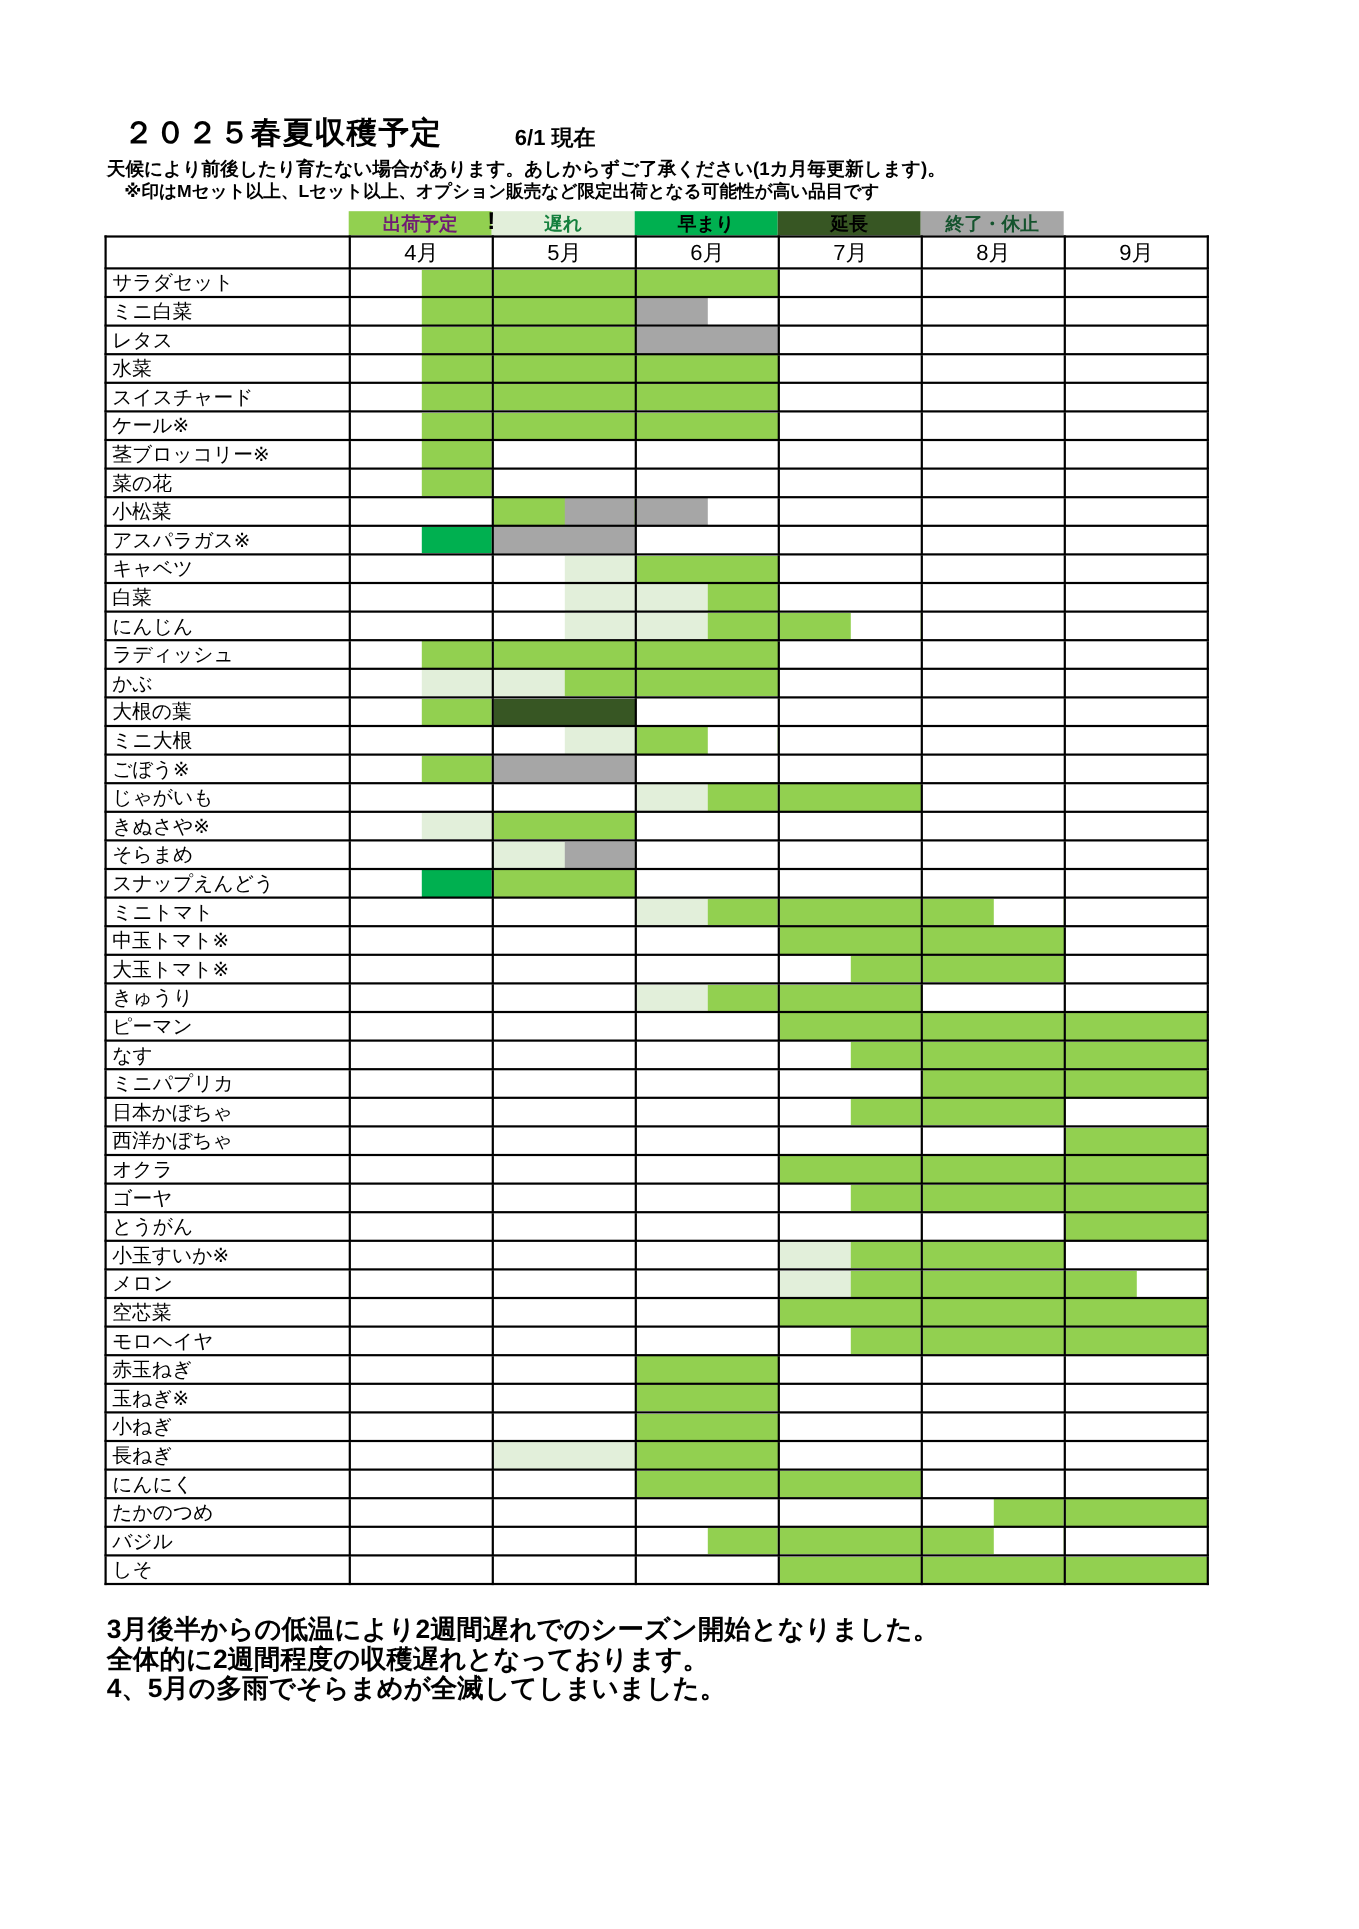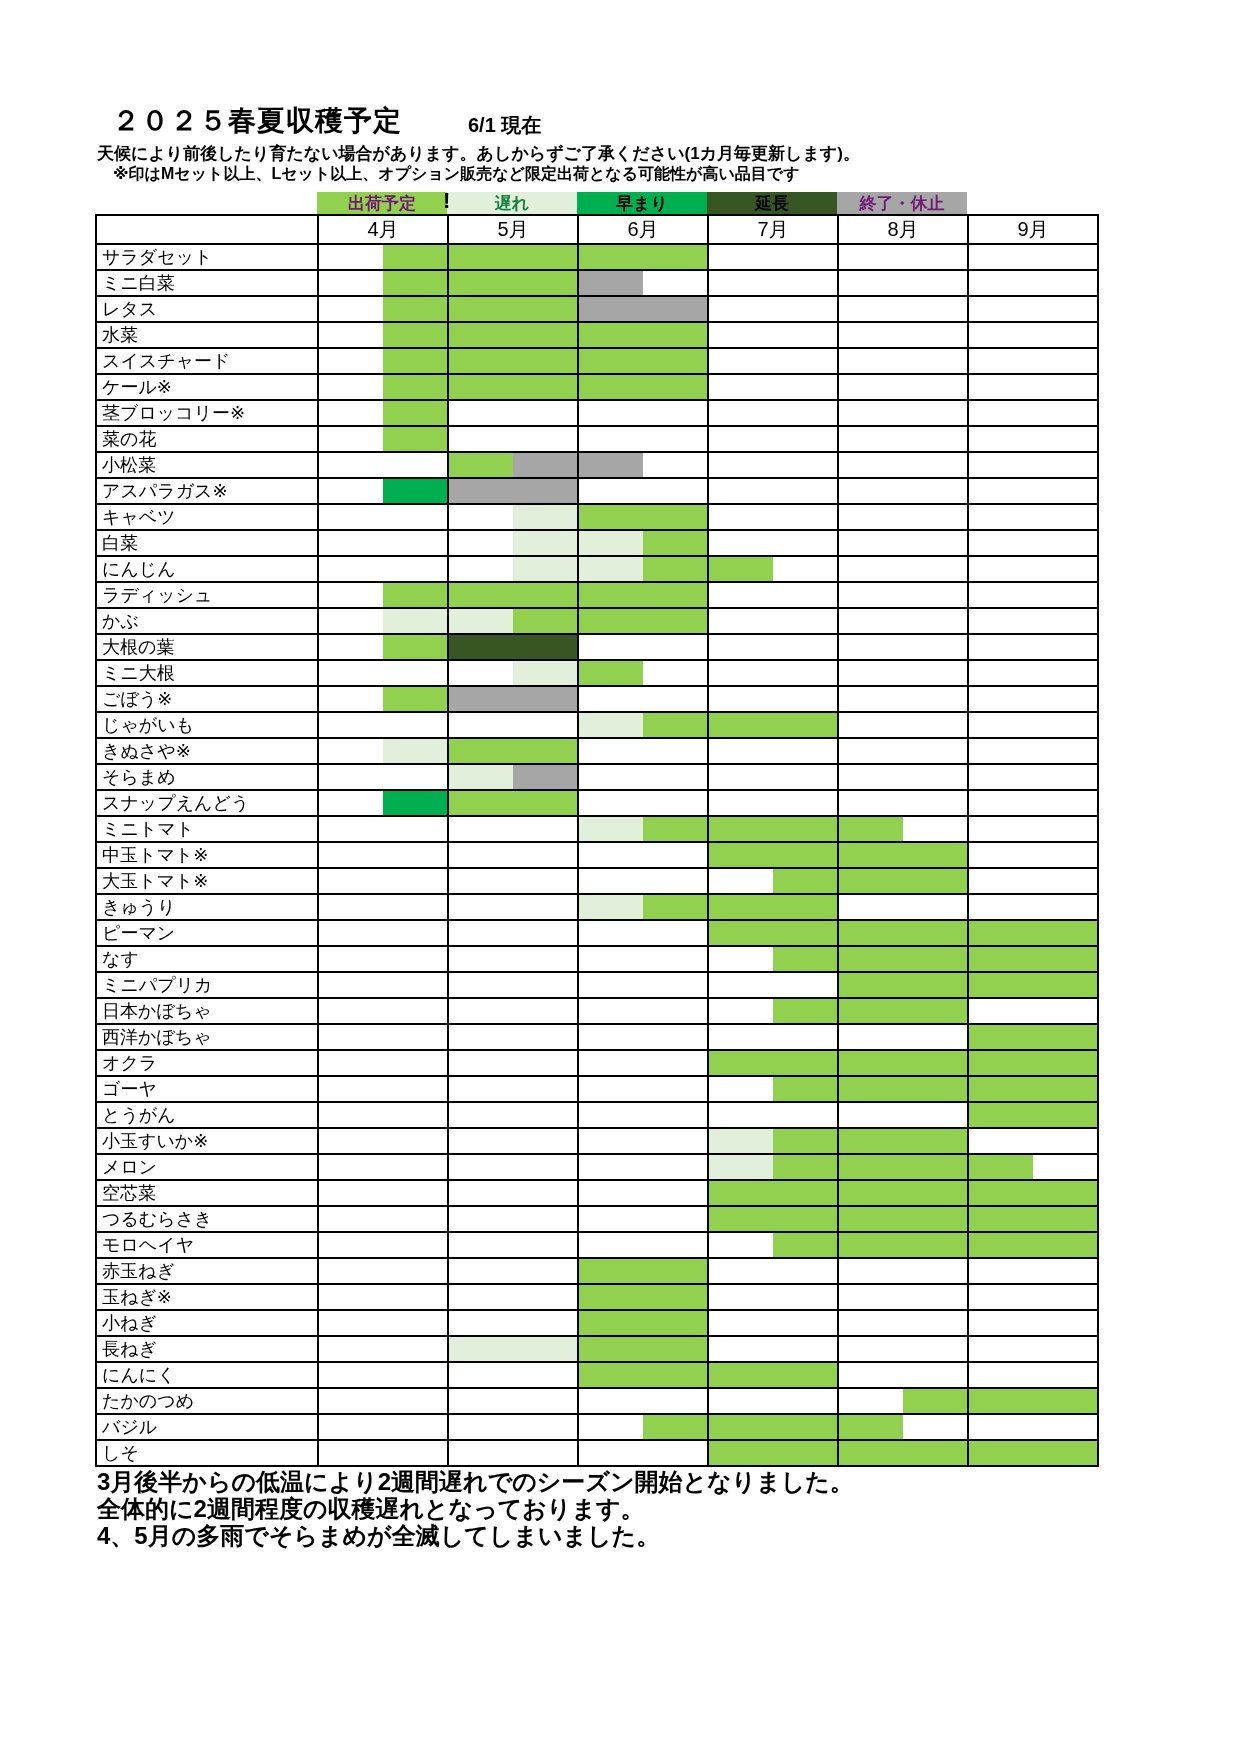--- a/index.html
+++ b/index.html
@@ -131,21 +131,21 @@
 <h1 class="page-title">２０２５春夏収穫予定</h1>
 <span class="as-of">6/1 現在</span>
 <div class="disclaimer-1">天候により前後したり育たない場合があります。あしからずご了承ください(1カ月毎更新します)。</div>
 <div class="disclaimer-2">※印はMセット以上、Lセット以上、オプション販売など限定出荷となる可能性が高い品目です</div>
 
 <div class="legend" id="legend">
     <div class="legend-item" style="background: rgb(146, 208, 80); color: #701a75;">出荷予定</div>
     <div class="legend-item" style="background: rgb(226, 239, 218); color: #15803d;">遅れ</div>
     <div class="legend-item" style="background: rgb(0, 176, 80); color: rgb(0, 0, 0);">早まり</div>
     <div class="legend-item" style="background: rgb(55, 86, 35); color: rgb(0, 0, 0);">延長</div>
-    <div class="legend-item" style="background: rgb(166, 166, 166); color: #701a75;">終了・休止</div>
+    <div class="legend-item" style="background: rgb(166, 166, 166); color: #14532d;">終了・休止</div>
   </div>
 <span class="legend-bang">!</span>
 
 <table class="sched">
   <colgroup id="sched-cols">
       <col class="label-col">
       <col class="month-col">
       <col class="month-col">
       <col class="month-col">
       <col class="month-col">
@@ -491,29 +491,20 @@
       <tr>
         <th>空芯菜</th>
         <td></td>
         <td></td>
         <td></td>
         <td style="background: rgb(146, 208, 80);"></td>
         <td style="background: rgb(146, 208, 80);"></td>
         <td style="background: rgb(146, 208, 80);"></td>
       </tr>
       <tr>
-        <th>つるむらさき</th>
-        <td></td>
-        <td></td>
-        <td></td>
-        <td style="background: rgb(146, 208, 80);"></td>
-        <td style="background: rgb(146, 208, 80);"></td>
-        <td style="background: rgb(146, 208, 80);"></td>
-      </tr>
-      <tr>
         <th>モロヘイヤ</th>
         <td></td>
         <td></td>
         <td></td>
         <td style="background: linear-gradient(90deg, rgb(255, 255, 255) 50%, rgb(146, 208, 80) 50%);"></td>
         <td style="background: rgb(146, 208, 80);"></td>
         <td style="background: rgb(146, 208, 80);"></td>
       </tr>
       <tr>
         <th>赤玉ねぎ</th>

